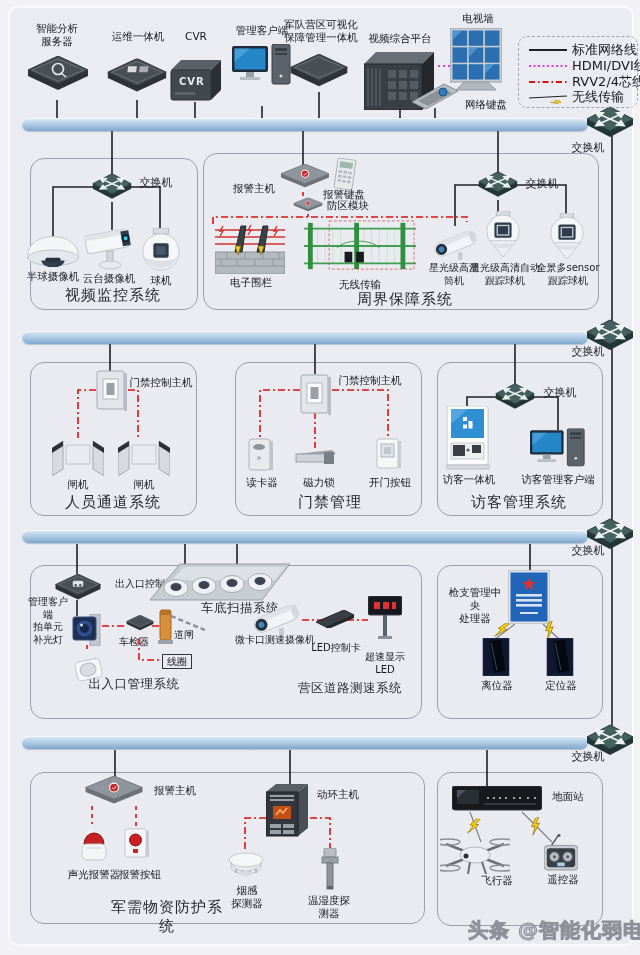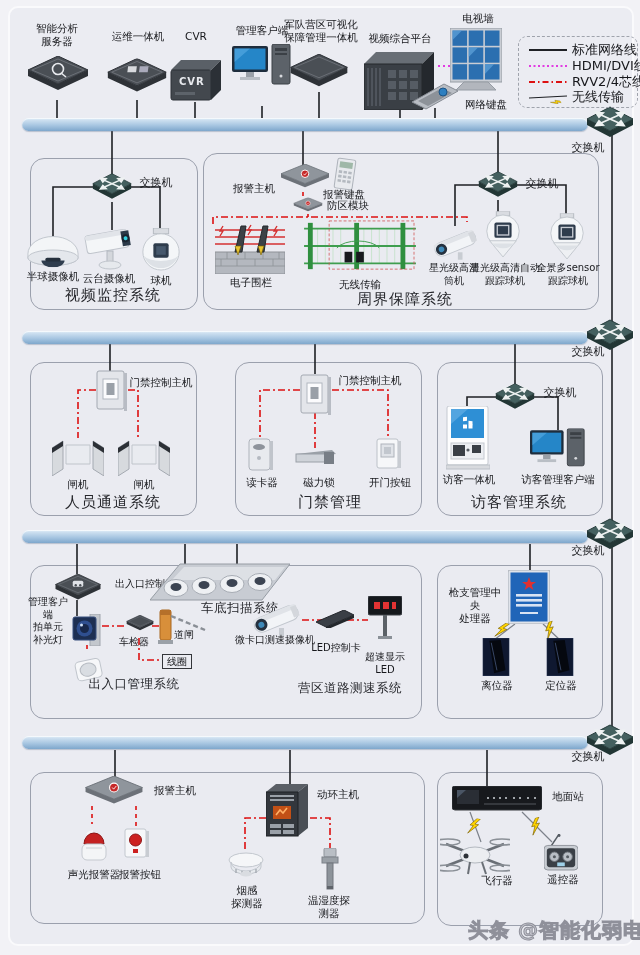--- a/index.html
+++ b/index.html
@@ -775,20 +775,21 @@
   <svg class="ic" style="left:228px;top:852px;width:36px;height:26px" viewBox="0 0 36 26">
       <use href="#s-smoke"></use>
     </svg>
   <div class="lbl" style="left:224px;top:884px;width:46px">烟感
 探测器</div>
   <svg class="ic" style="left:320px;top:848px;width:20px;height:44px" viewBox="0 0 20 44">
       <use href="#s-probe"></use>
     </svg>
   <div class="lbl" style="left:298px;top:894px;width:62px">温湿度探
 测器</div>
+  <div class="sec-title" style="left:104px;top:898px;width:126px">军需物资防护系统</div>
 
   <svg class="ic" style="left:452px;top:786px;width:90px;height:26px" viewBox="0 0 90 26">
       <use href="#s-gs"></use>
     </svg>
   <div class="lbl" style="left:546px;top:790px;width:44px">地面站</div>
   <svg class="ic" style="left:468px;top:818px;width:12px;height:17px" viewBox="0 0 14 20">
       <g transform="rotate(10 7 10)">
         <use href="#s-bolt"></use>
       </g>
     </svg>

